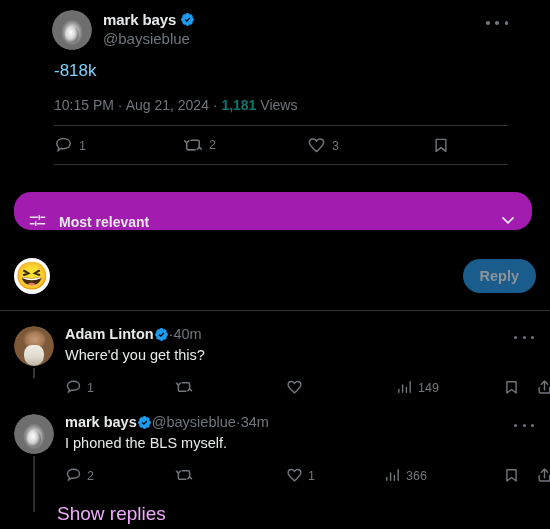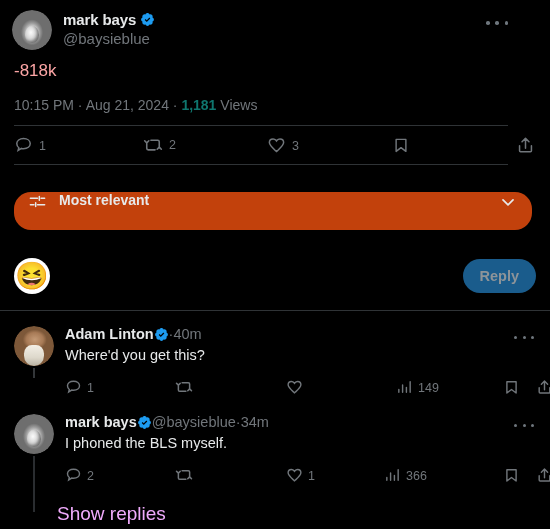--- a/index.html
+++ b/index.html
@@ -3,21 +3,21 @@
 <meta charset="utf-8">
 <style>
   * { box-sizing: border-box; margin: 0; padding: 0; }
   html, body {
     width: 550px; height: 529px;
     background: #000000;
     font-family: "Liberation Sans", sans-serif;
     color: #e7e9ea;
     overflow: hidden;
   }
-  .page { position: relative; width: 522px; height: 529px; background: #000; }
+  .page { position: relative; width: 522px; height: 529px; background: #000; padding-left: 40px; }
 
   
   .tweet-head { display: flex; align-items: flex-start; padding: 10px 12px 0 12px; }
   .avatar { width: 40px; height: 40px; border-radius: 50%; flex: 0 0 40px; overflow: hidden; position: relative; }
   .avatar.statue { background: #0c0c0c; }
   .statue-art { position: absolute; inset: 0; border-radius: 50%;
     background:
       radial-gradient(ellipse 11px 13px at 50% 56%, #efefef 0%, #cfcfcf 46%, #9a9a9a 72%, #6e6e6e 100%),
       radial-gradient(ellipse 16px 9px at 50% 22%, #d8d8d8 0%, #8f8f8f 70%, #4a4a4a 100%),
       radial-gradient(circle at 50% 50%, #b9b9b9 0%, #7d7d7d 60%, #3b3b3b 100%);
@@ -33,37 +33,37 @@
   .display-name { font-size: 15px; font-weight: bold; color: #e7e9ea; letter-spacing: -.1px; }
   .verified { width: 15px; height: 15px; flex: 0 0 15px; display: block; }
   .handle { font-size: 15px; color: #71767b; line-height: 1.3; margin-top: 1px; }
   .more-dots {
     position: absolute; top: 14px; right: 14px;
     width: 22px; height: 18px; display: flex; align-items: center; justify-content: space-between;
   }
   .more-dots i { width: 3.5px; height: 3.5px; border-radius: 50%; background: #6e767d; display: block; }
 
   .tweet-body { padding: 9px 14px 0 14px; }
-  .tweet-text { font-size: 17px; line-height: 24px; color: #fca5a5; }
+  .tweet-text { font-size: 17px; line-height: 24px; color: #7dd3fc; }
 
   .tweet-time { padding: 14px 14px 0 14px; font-size: 14px; color: #71767b; }
   .tweet-time .views-num { color: #0f766e; font-weight: bold; }
 
   .divider { height: 1px; background: #2f3336; margin: 12px 14px 0 14px; }
 
   
   .action-bar { position: relative; height: 38px; margin: 0 14px; }
   .act { position: absolute; top: 50%; transform: translateY(-50%); display: flex; align-items: center; gap: 6px; color: #71767b; }
   .act .cnt { font-size: 12.5px; color: #71767b; }
   .act svg { display: block; }
 
   
   .sortbar {
     position: absolute; left: 14px; top: 192px; width: 518px; height: 38px;
-    background: #c2410c; border-radius: 17px; display: flex; align-items: flex-start; padding: 0 14px;
+    background: #a21caf; border-radius: 17px; display: flex; align-items: flex-end; padding: 0 14px;
   }
   .sortbar .label { font-size: 14px; font-weight: bold; color: #e7e9ea; margin-left: 12px; }
   .sortbar .chev { margin-left: auto; }
 
   
   .composer { position: absolute; left: 0; top: 248px; width: 550px; height: 56px; display: flex; align-items: center; padding: 0 14px; }
   .emoji-avatar {
     width: 36px; height: 36px; border-radius: 50%; flex: 0 0 36px;
     background: #fff; display: flex; align-items: center; justify-content: center;
     font-size: 27px; line-height: 1; overflow: hidden;

